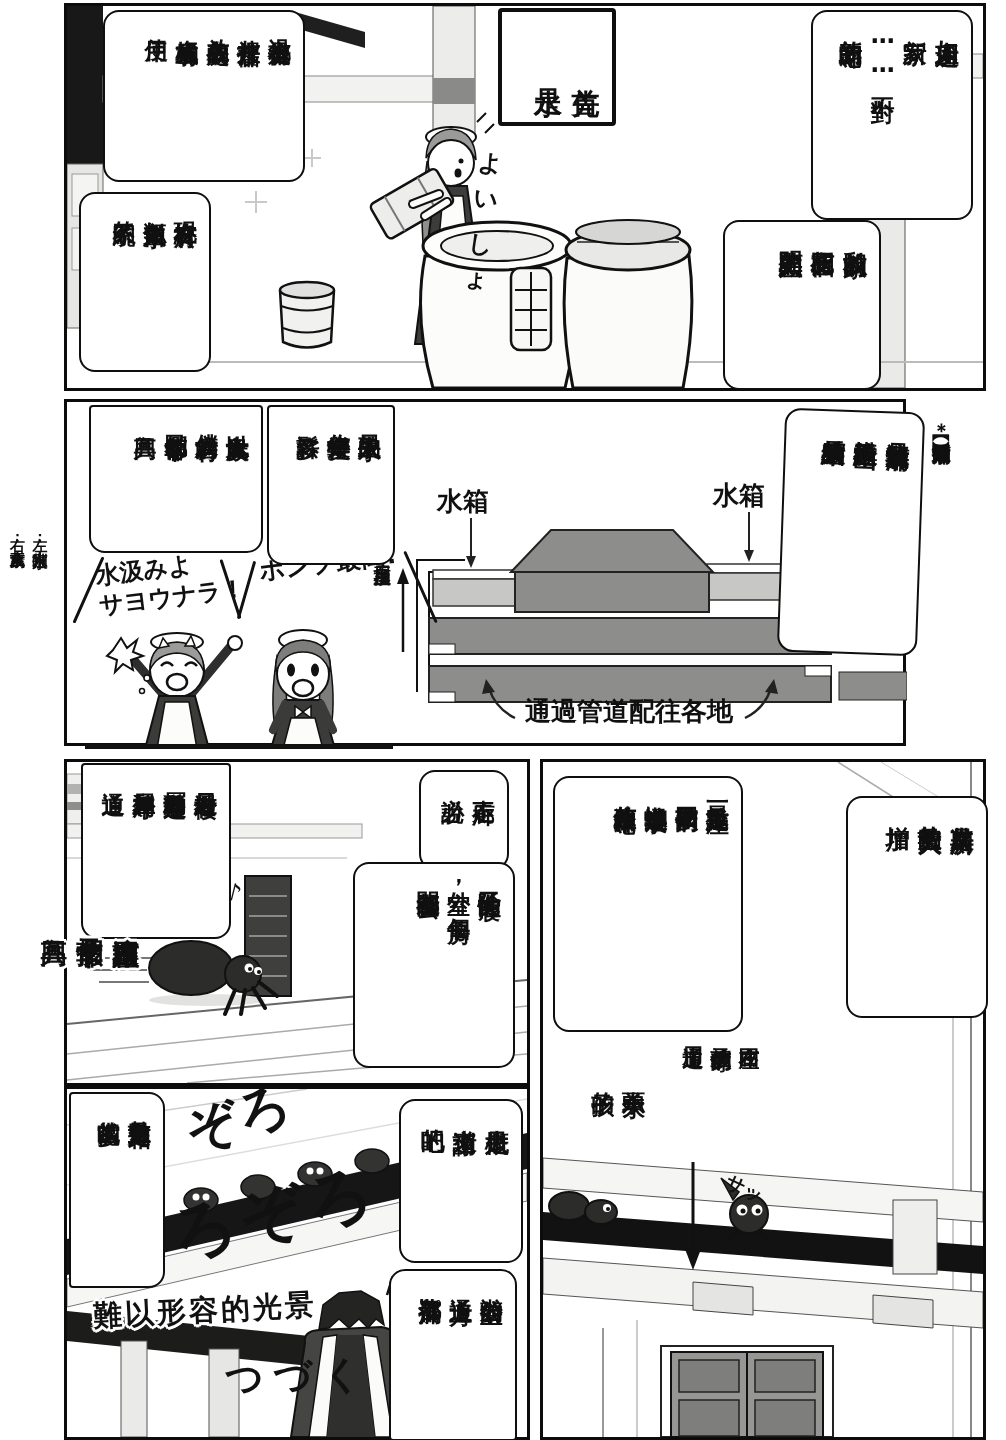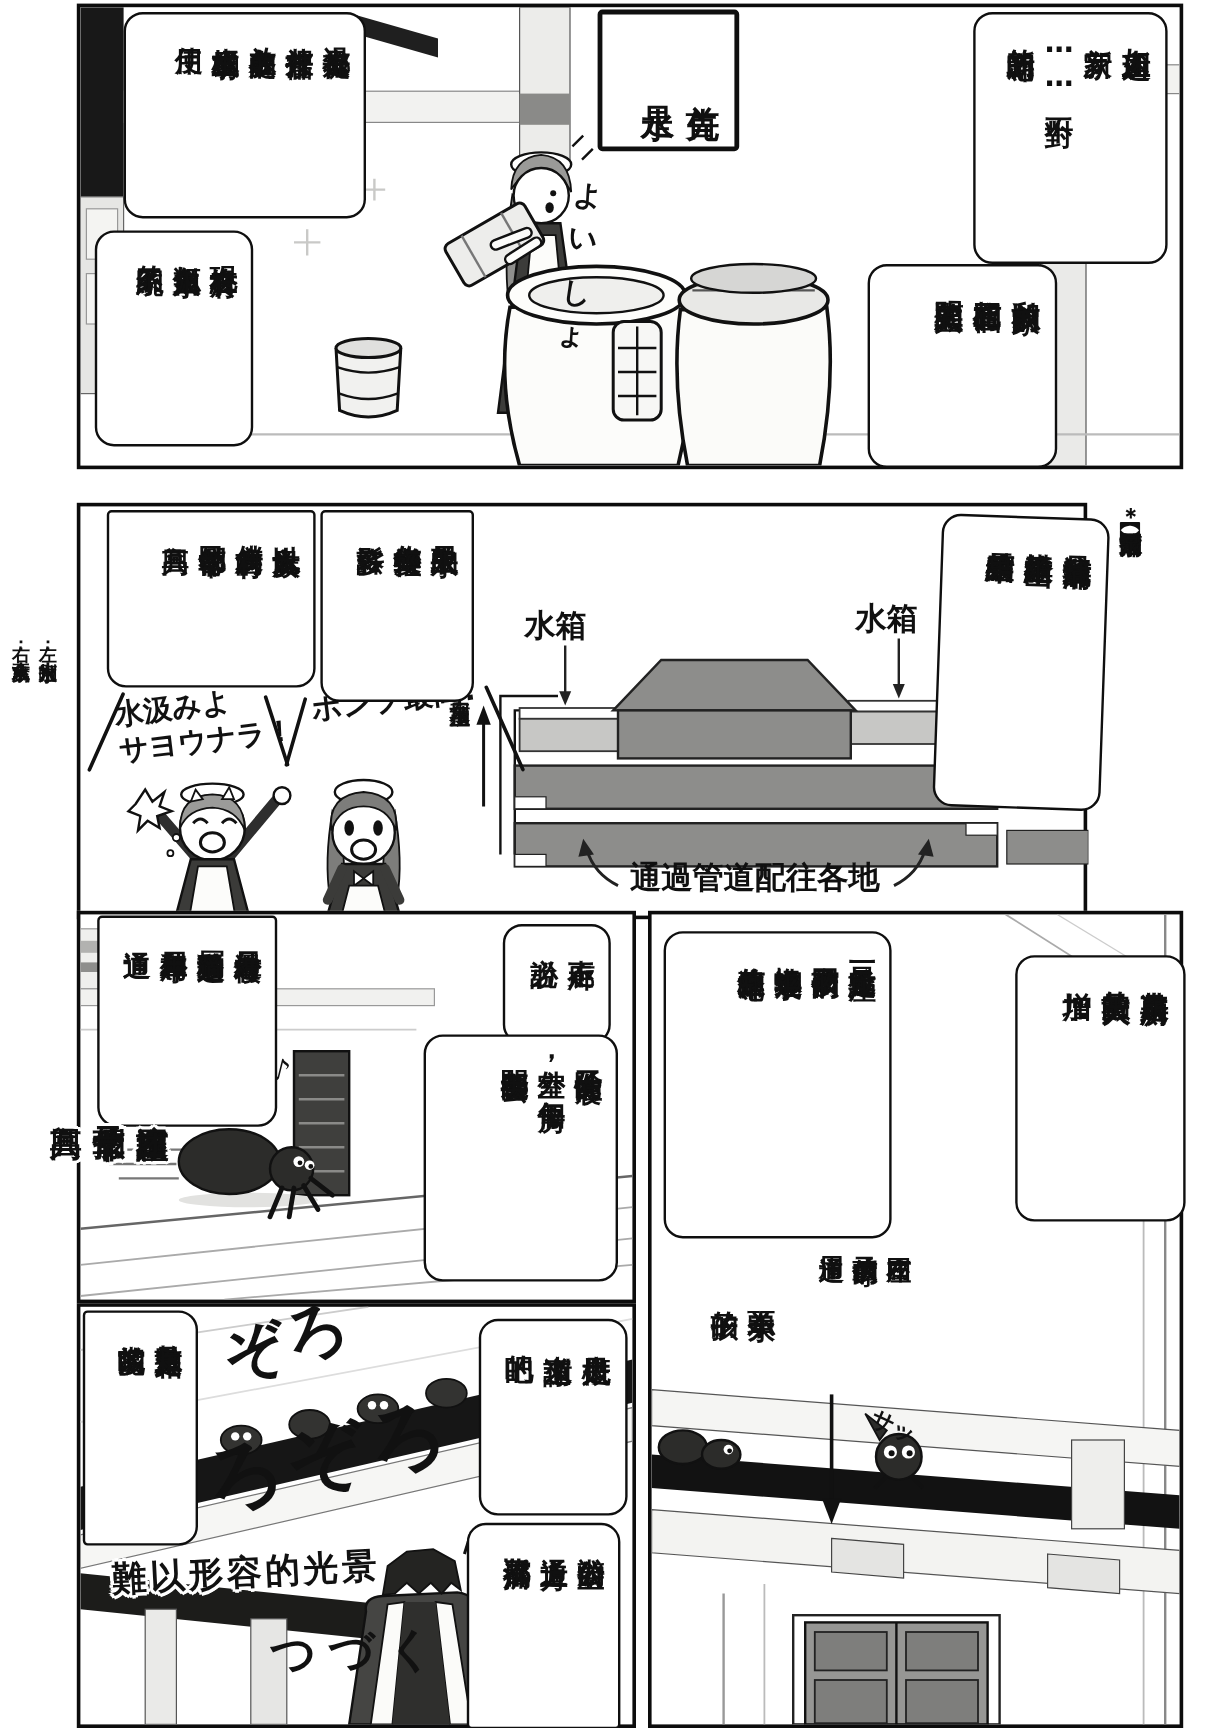--- a/index.html
+++ b/index.html
@@ -103,21 +103,21 @@
 井裡打水儲
 放在各處的
 水桶或翁里
 使用</div>
     <div class="bubble vtext" style="left:12px;top:186px;width:132px;height:180px;font-size:23px;">現在終於有
 類似自來水
 的系統了</div>
     <div class="sfx vtext" style="left:398px;top:128px;height:210px;font-size:24px;letter-spacing:14px;font-weight:600;transform:rotate(7deg);">よいしょ</div>
   </div>
 
-  <div class="panel" style="left:64px;top:399px;width:842px;height:347px;overflow:visible;margin-top:20px;">
+  <div class="panel" style="left:64px;top:399px;width:842px;height:347px;overflow:visible;">
 
     <svg class="art" style="left:300px;top:78px;" width="540" height="244" viewBox="0 0 540 244">
       <path d="M50,212 L50,80 L98,80 M62,212 L62,92 L98,92" stroke="#111" stroke-width="2" fill="none"></path>
       <line x1="36" y1="172" x2="36" y2="102" stroke="#111" stroke-width="2.5"></line>
       <polygon points="30,104 42,104 36,88" fill="#111"></polygon>
       <rect x="66" y="90" width="82" height="9" fill="#fff" stroke="#333" stroke-width="1.5"></rect>
       <rect x="66" y="99" width="82" height="27" fill="#c7c7c5" stroke="#333" stroke-width="1.5"></rect>
       <rect x="340" y="84" width="82" height="9" fill="#fff" stroke="#333" stroke-width="1.5"></rect>
       <rect x="340" y="93" width="82" height="27" fill="#c7c7c5" stroke="#333" stroke-width="1.5"></rect>
       <polygon points="144,92 184,50 306,50 346,92" fill="#8d8d8b" stroke="#222" stroke-width="2"></polygon>

